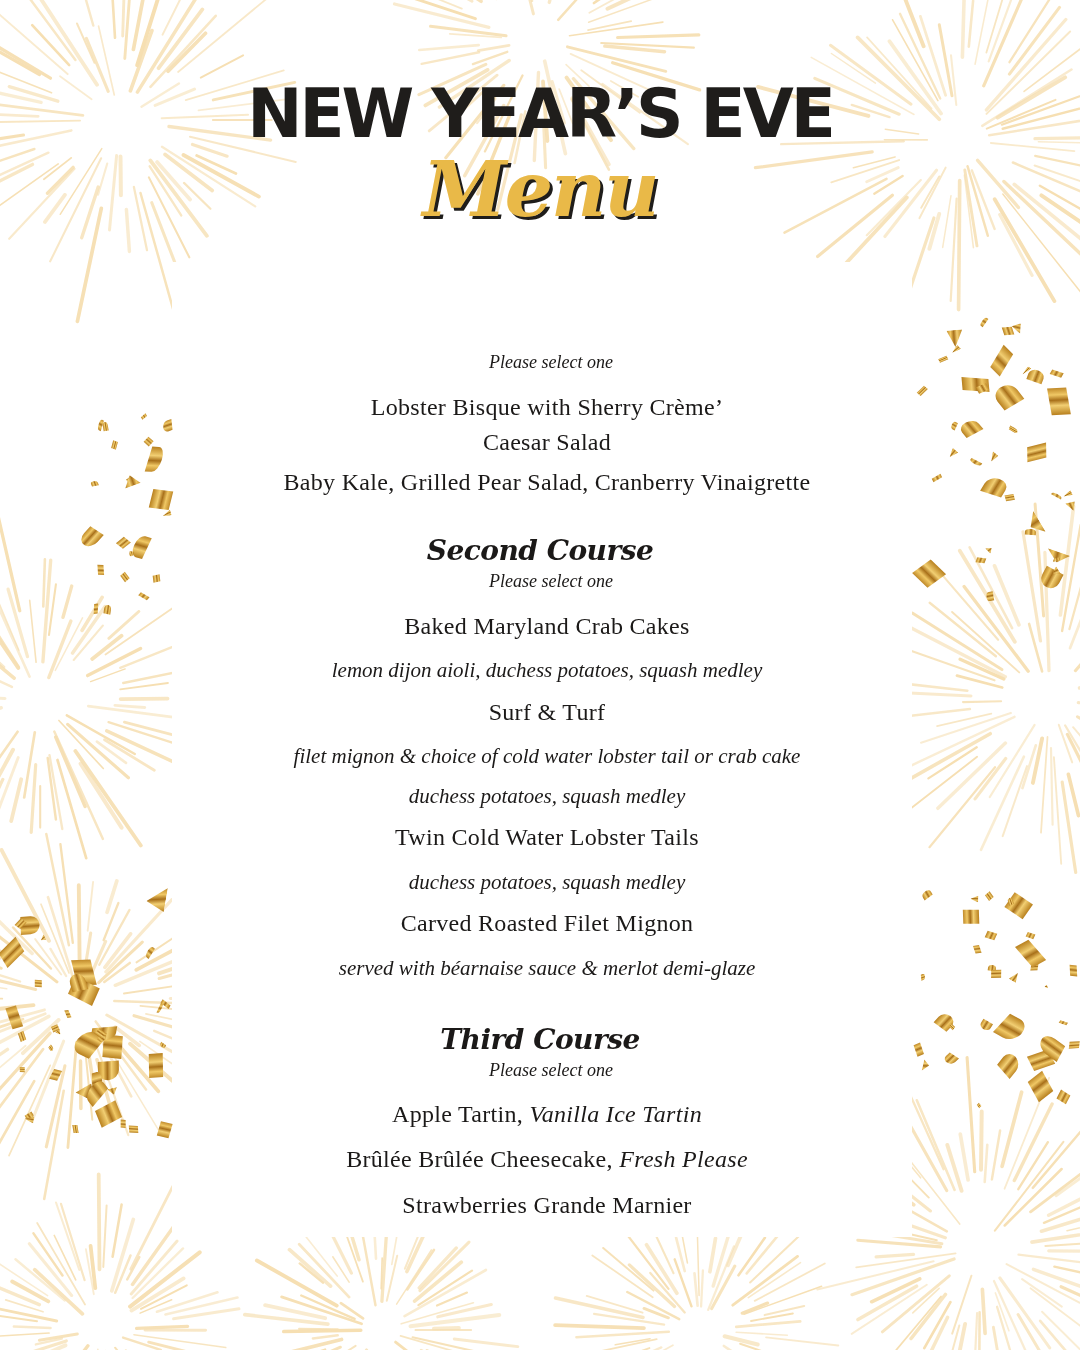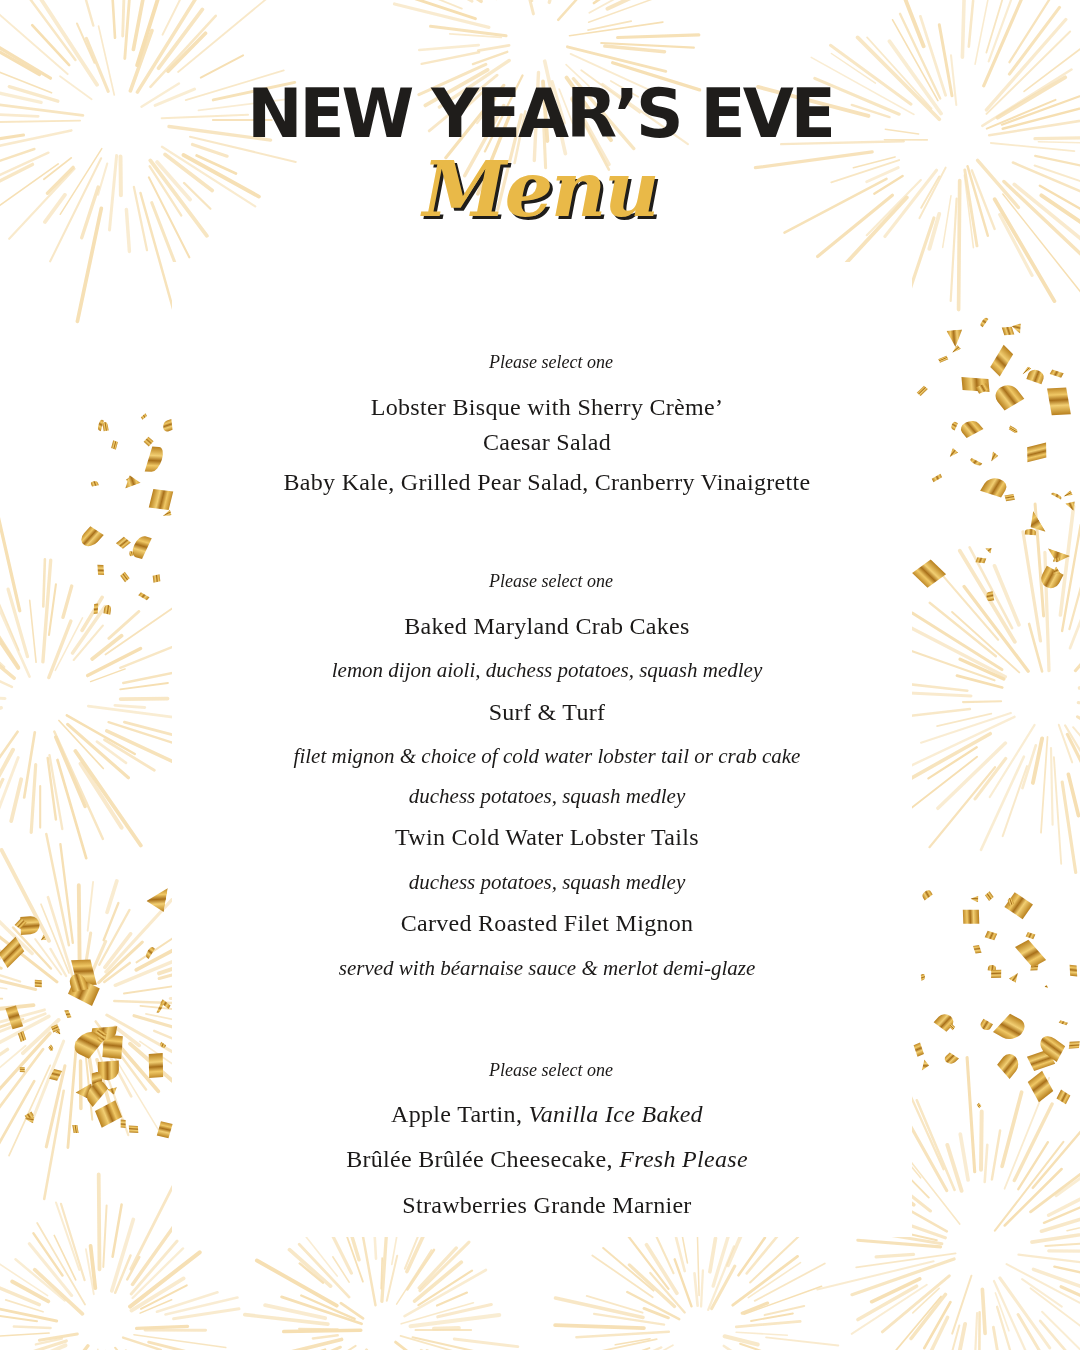--- a/index.html
+++ b/index.html
@@ -897,34 +897,36 @@
 
 <div class="content">
   <div class="title">NEW YEAR’S EVE</div>
   <div class="script-menu">Menu</div>
 
   <div class="subtitle" style="top:336px;">Please select one</div>
   <div class="item" style="top:377px;">Lobster Bisque with Sherry Crème’</div>
   <div class="item" style="top:412px;">Caesar Salad</div>
   <div class="item" style="top:452px; width:1094px;">Baby Kale, Grilled Pear Salad, Cranberry Vinaigrette</div>
 
+  <div class="course-title" style="top:519px;">Second Course</div>
   <div class="subtitle" style="top:555px;">Please select one</div>
   <div class="item" style="top:596px;">Baked Maryland Crab Cakes</div>
   <div class="note" style="top:642px;">lemon dijon aioli, duchess potatoes, squash medley</div>
   <div class="item" style="top:682px;">Surf &amp; Turf</div>
   <div class="note" style="top:728px;">filet mignon &amp; choice of cold water lobster tail or crab cake</div>
   <div class="note" style="top:768px;">duchess potatoes, squash medley</div>
   <div class="item" style="top:807px;">Twin Cold Water Lobster Tails</div>
   <div class="note" style="top:854px;">duchess potatoes, squash medley</div>
   <div class="item" style="top:893px;">Carved Roasted Filet Mignon</div>
   <div class="note" style="top:940px;">served with béarnaise sauce &amp; merlot demi-glaze</div>
 
+  <div class="course-title" style="top:1008px;">Third Course</div>
   <div class="subtitle" style="top:1044px;">Please select one</div>
   <div class="item" style="top:1084px;">
     <span>Apple Tartin,</span>
-    <span class="it">Vanilla Ice Baked</span>
+    <span class="it">Vanilla Ice Tartin</span>
   </div>
   <div class="item" style="top:1129px;">
     <span>Brûlée Brûlée Cheesecake,</span>
     <span class="it">Fresh Please</span>
   </div>
   <div class="item" style="top:1175px;">Strawberries Grande Marnier</div>
 </div>
 
 </body></html>

